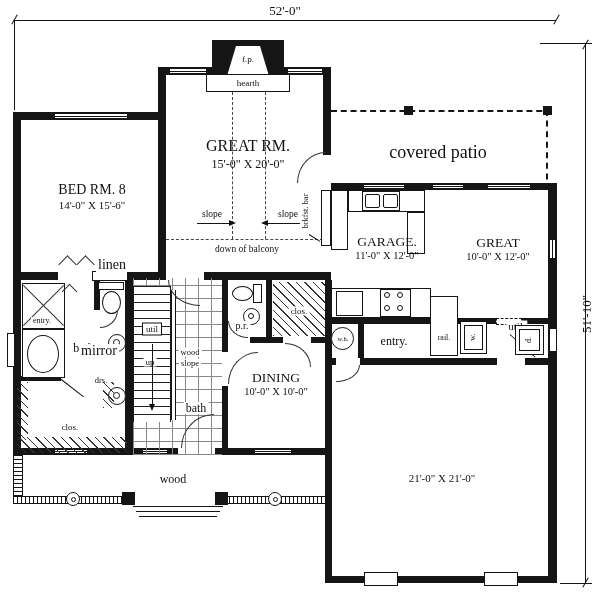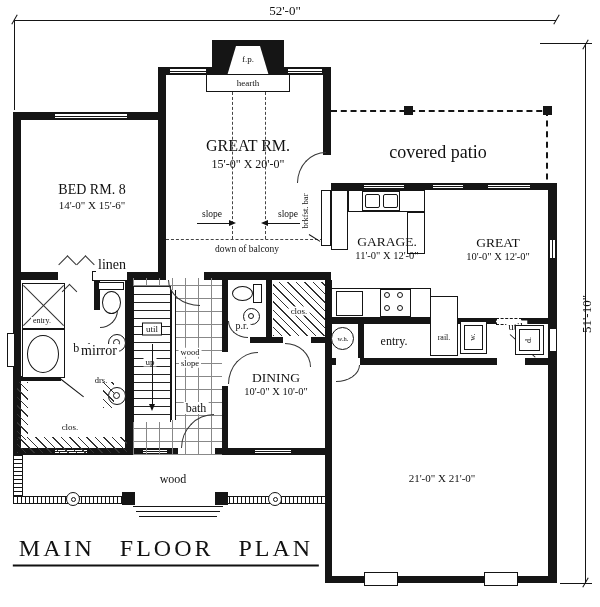--- a/index.html
+++ b/index.html
@@ -239,15 +239,14 @@
   <div class="ln" style="left:133px;top:506px;width:90px;height:1px"></div>
   <div class="ln" style="left:136px;top:511px;width:84px;height:1px"></div>
   <div class="ln" style="left:139px;top:516px;width:78px;height:1px"></div>
   <div class="wl" style="left:122px;top:492px;width:13px;height:13px"></div>
   <div class="wl" style="left:215px;top:492px;width:13px;height:13px"></div>
   <div class="ci" style="left:66px;top:492px;width:14px;height:14px"></div>
   <div class="ci" style="left:71px;top:497px;width:5px;height:5px"></div>
   <div class="ci" style="left:268px;top:492px;width:14px;height:14px"></div>
   <div class="ci" style="left:273px;top:497px;width:5px;height:5px"></div>
 
-  <div class="lb title" style="left:166px;top:551px;font-size:24px">MAIN  FLOOR  PLAN</div>
 
 </div>
 
 </body></html>

